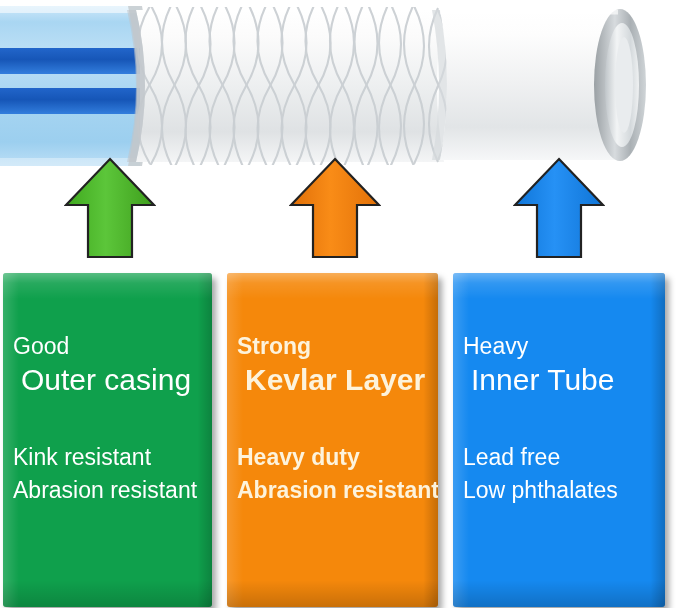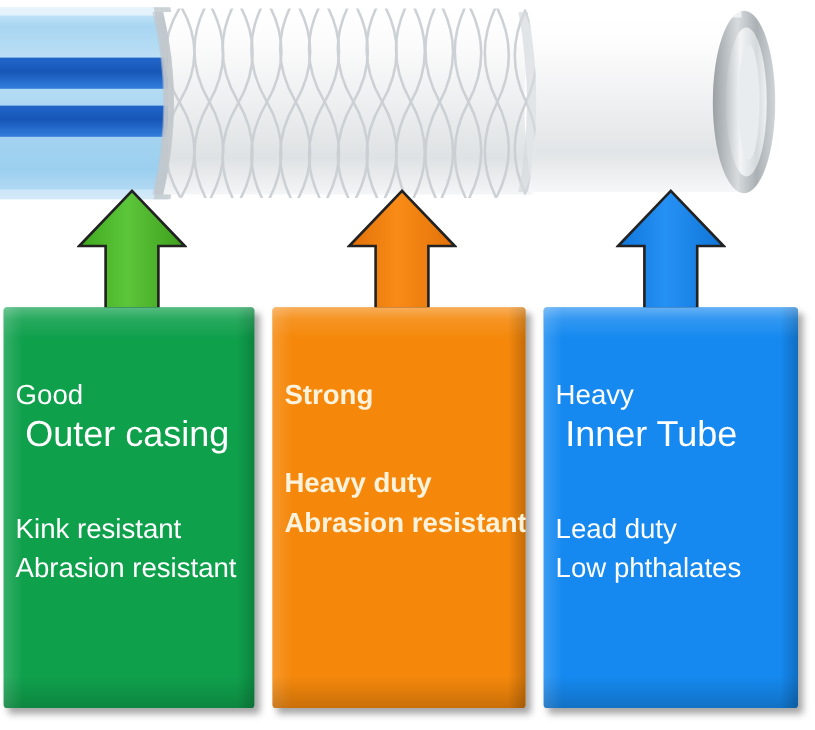--- a/index.html
+++ b/index.html
@@ -35,21 +35,21 @@
     height: 102px;
   }
   .arrow svg { display: block; }
   #arrow-green  { left: 64px;  top: 157px; }
   #arrow-orange { left: 289px; top: 157px; }
   #arrow-blue   { left: 513px; top: 157px; }
 
   
   .panel {
     position: absolute;
-    top: 256px;
+    top: 273px;
     height: 334px;
     box-sizing: border-box;
     border-radius: 3px;
     box-shadow: 4px 5px 6px rgba(0,0,0,0.35);
     overflow: hidden;
   }
   .panel .sheen {
     position: absolute;
     left: 0; right: 0; top: 0;
     height: 100%;
@@ -270,30 +270,31 @@
       <div class="gap"></div>
       <div class="line-feature">Kink resistant</div>
       <div class="line-feature">Abrasion resistant</div>
     </div>
   </div>
 
   <div class="panel" id="panel-orange">
     <div class="sheen"></div>
     <div class="panel-text">
       <div class="line-eyebrow">Strong</div>
+      <div class="line-title">Kevlar Layer</div>
       <div class="gap"></div>
       <div class="line-feature">Heavy duty</div>
       <div class="line-feature">Abrasion resistant</div>
     </div>
   </div>
 
   <div class="panel" id="panel-blue">
     <div class="sheen"></div>
     <div class="panel-text">
       <div class="line-eyebrow">Heavy</div>
       <div class="line-title">Inner Tube</div>
       <div class="gap"></div>
-      <div class="line-feature">Lead duty</div>
+      <div class="line-feature">Lead free</div>
       <div class="line-feature">Low phthalates</div>
     </div>
   </div>
 
 </div>
 
 </body></html>

